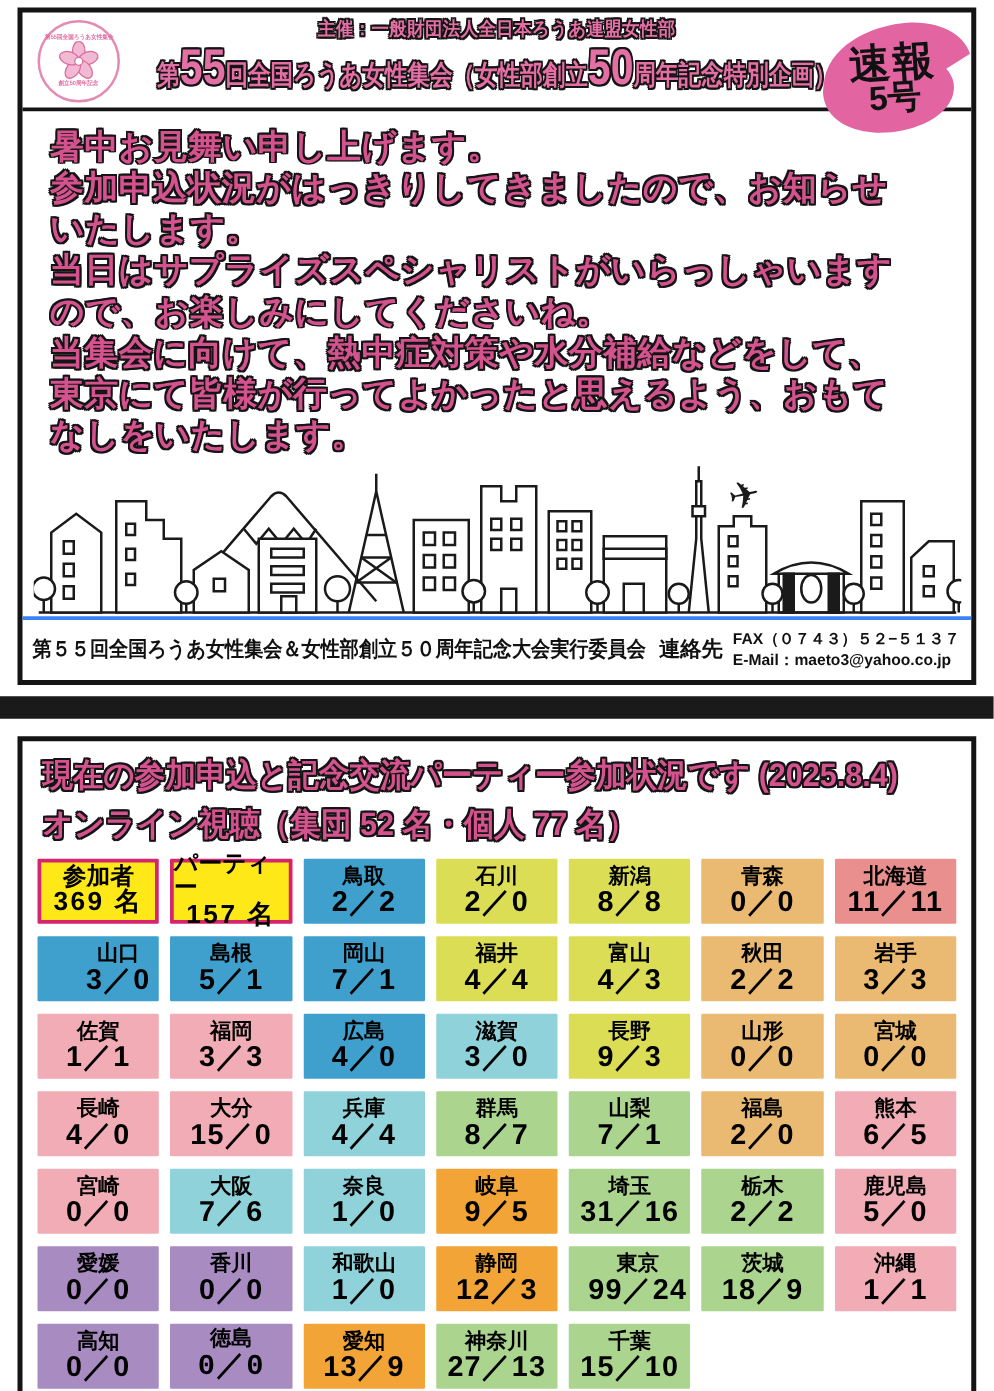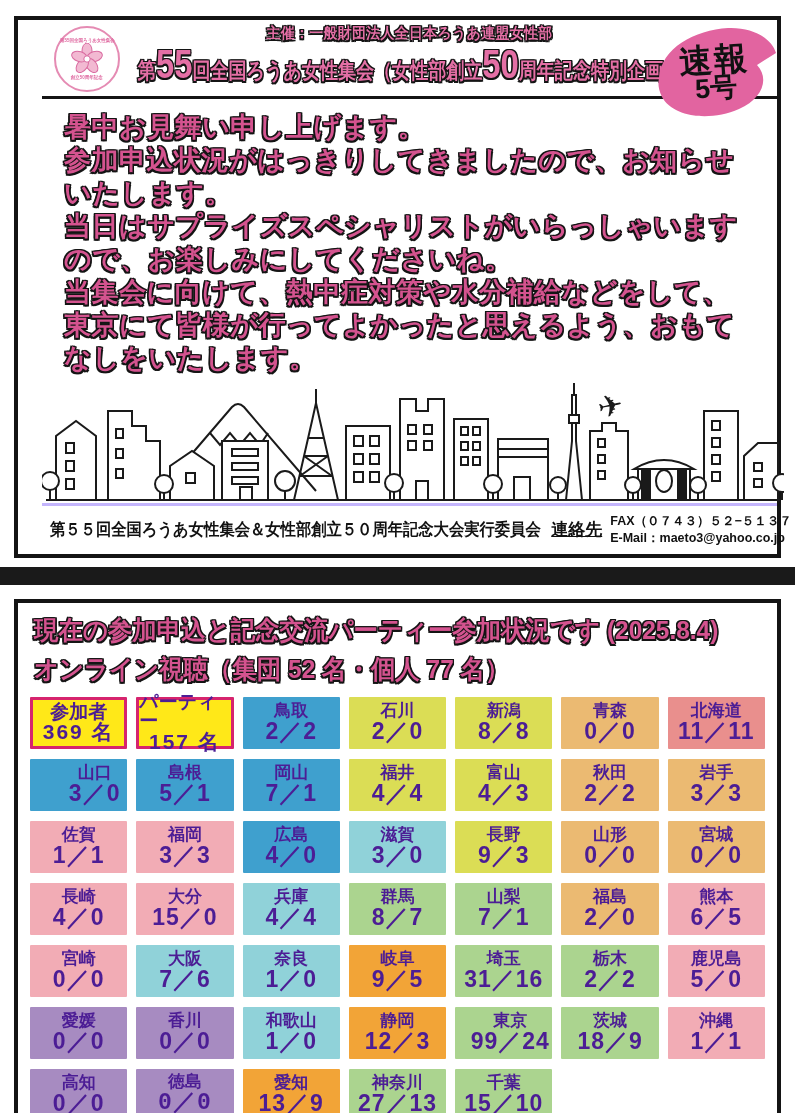--- a/index.html
+++ b/index.html
@@ -11,23 +11,22 @@
   
   .outlined{
     color:#d4538f;font-weight:bold;
     text-shadow:-1.5px -1.5px 0 #141414,1.5px -1.5px 0 #141414,
                 -1.5px 1.5px 0 #141414,1.5px 1.5px 0 #141414,
                 -1.5px 0 0 #141414,1.5px 0 0 #141414,
                 0 -1.5px 0 #141414,0 1.5px 0 #141414;
   }
   
   .top-box{
-    margin:16px 14px 0 14px;border:4px solid #141414;background:#fff;
+    margin:6px 14px 0 14px;border:4px solid #141414;background:#fff;
     position:relative;
-    padding-left:24px;
   }
   .top-header{
     position:relative;height:72px;border-bottom:3px solid #141414;
     text-align:center;padding-top:4px;
   }
   .organizer{
     font-size:15px;letter-spacing:.5px;color:#e46fa5;
     display:inline-block;transform:scaleX(.92);transform-origin:center;
   }
   .main-title{
@@ -56,47 +55,47 @@
   
   .greeting{
     padding:12px 20px 4px 22px;font-size:27px;line-height:1.22;
     letter-spacing:.5px;
   }
   .greeting div{white-space:nowrap;}
   
   .skyline{display:block;margin:2px auto 0 auto;}
   
   .top-footer{
-    border-top:3px solid #c4b5fd;display:flex;align-items:center;
+    border-top:3px solid #3b82f6;display:flex;align-items:center;
     padding:4px 8px;gap:8px;height:40px;color:#111;
   }
   .committee{
     font-weight:bold;font-size:17px;white-space:nowrap;
     transform:scaleX(.9);transform-origin:left center;
   }
-  .contact-label{font-weight:bold;font-size:17px;white-space:nowrap;margin-left:-52px;text-decoration:underline;}
+  .contact-label{font-weight:bold;font-size:17px;white-space:nowrap;margin-left:-52px;}
   .faxmail{font-weight:bold;font-size:12.5px;line-height:1.3;white-space:nowrap;}
   
   .divider-bar{width:795px;height:18px;background:#1a1a1a;margin-top:9px;}
   
   .bottom-box{
     margin:14px 14px 0 14px;border:4px solid #141414;background:#fff;
     height:520px;overflow:hidden;
   }
   .bottom-heading{padding:10px 0 0 16px;}
   .bh-line{font-size:26px;white-space:nowrap;display:block;transform:scaleX(.94);transform-origin:left;}
   .bh-line2{margin-top:4px;}
   
   .pref-grid{
     display:grid;grid-template-columns:repeat(7,1fr);
     gap:10px 9px;margin:10px 12px 0 12px;
   }
   .cell{
     height:52px;display:flex;flex-direction:column;align-items:center;
-    justify-content:center;color:#4c1d95;border-radius:1px;
+    justify-content:center;color:#000000;border-radius:1px;
   }
   .cell .cell-name{font-size:17px;font-weight:bold;line-height:1.05;}
   .cell .cell-value{font-size:23px;font-weight:bold;line-height:1.05;letter-spacing:1px;}
   .cell.summary{
     border:3px solid #d6246e;height:46px;
   }
   .cell.summary .cell-name{font-size:19px;font-weight:900;}
   .cell.summary .cell-value{font-size:21px;font-weight:900;letter-spacing:2px;}
 </style>
 </head>

